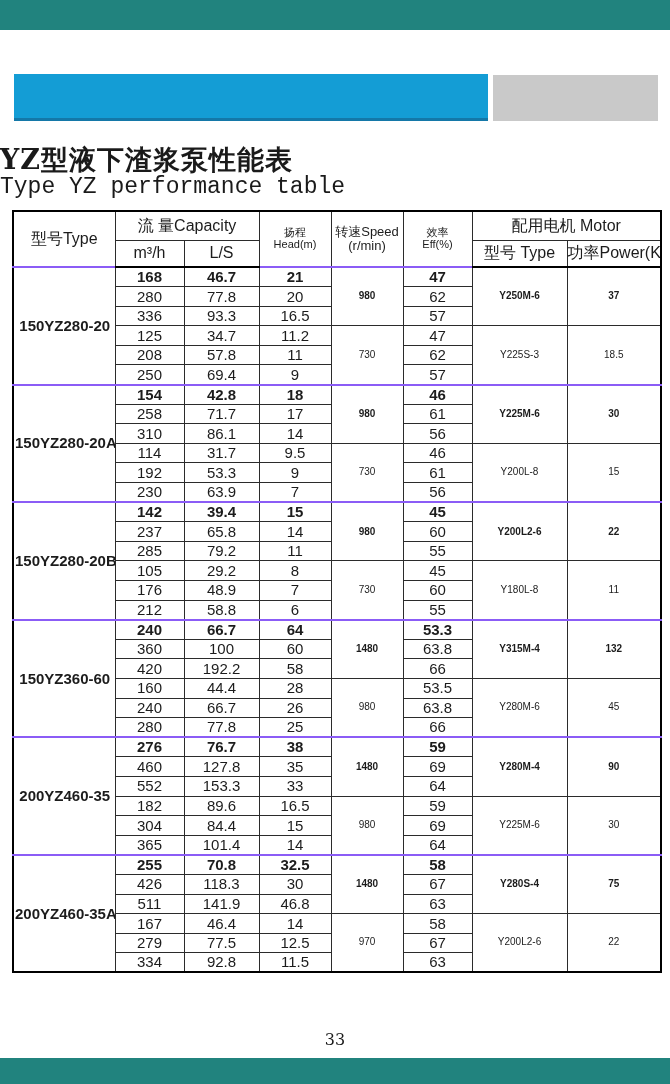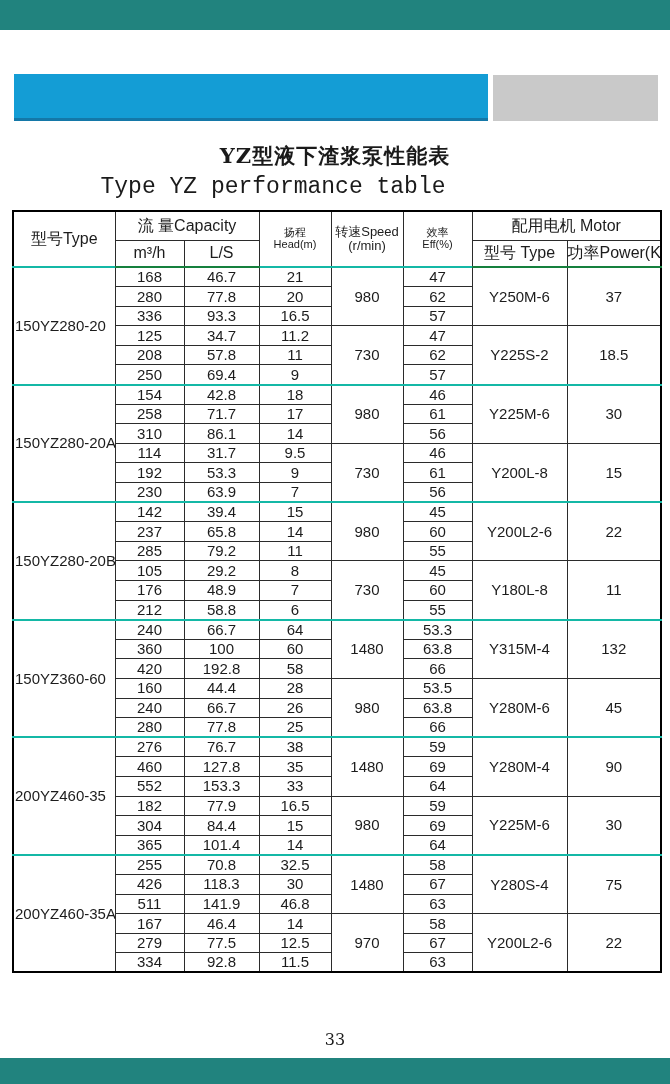--- a/index.html
+++ b/index.html
@@ -6,48 +6,48 @@
   .page {
     position:relative; width:670px; height:1084px; background:#ffffff;
     font-family:"Liberation Sans", sans-serif; color:#1a1a1a; overflow:hidden;
   }
   .top-bar { position:absolute; top:0; left:0; width:670px; height:30px; }
   .bottom-bar { position:absolute; top:1058px; left:0; width:670px; height:26px; }
   .banner-blue { position:absolute; top:74px; left:14px; width:474px; height:44px; border-bottom:3px solid #1478a8; }
   .banner-gray { position:absolute; top:75px; left:493px; width:165px; height:46px; }
 
   .title-cn {
-    position:absolute; top:142px; left:0; width:670px; text-align:center;
-    font-family:"DejaVu Serif", serif; font-size:21px; font-weight:600;
+    position:absolute; top:142px; left:0; width:670px; text-align:left;
+    font-family:"DejaVu Serif", serif; font-size:27px; font-weight:600;
     letter-spacing:1px; margin:0;
   }
   .title-en {
-    position:absolute; top:174px; left:0; width:546px; text-align:center;
+    position:absolute; top:174px; left:0; width:546px; 
     font-family:"Liberation Mono", monospace; font-size:23px; font-weight:500; margin:0;
   }
 
   table.perf {
     position:absolute; top:210px; left:12px; width:648px;
     border-collapse:collapse; table-layout:fixed;
     border:2px solid #000;
   }
   .perf th, .perf td {
     border:1px solid #2b2b2b; padding:0; text-align:center; vertical-align:middle;
     font-size:15px; line-height:1.05; overflow:hidden; white-space:nowrap;
     font-weight:normal; color:#1c1c1c;
   }
   .perf thead tr.h1 th { height:28px; font-size:16px; }
-  .perf thead tr.h2 th { height:25px; border-bottom:2px solid #15803d; font-size:16px; }
+  .perf thead tr.h2 th { height:25px; border-bottom:2px solid #000000; font-size:16px; }
   .perf thead th .hl { display:block; font-size:11px; }
   .perf thead th.small-h { font-size:13px; }
   .perf thead th.small-h .hl { font-size:13px; }
   .perf tbody tr { height:19.6px; }
-  .perf td.model-cell { text-align:left; padding-left:1px; font-size:15px; letter-spacing:0; }
-  .perf tr.group-start td { border-top:2px solid #14b8a6; }
-  .perf td.span-cell { font-size:15px; }
+  .perf td.model-cell { text-align:center; padding-left:1px; font-size:15px; letter-spacing:0; }
+  .perf tr.group-start td { border-top:2px solid #8b5cf6;font-weight:bold; }
+  .perf td.span-cell { font-size:10px; }
   .page-number {
     position:absolute; top:1030px; left:0; width:670px; text-align:center;
     font-family:"DejaVu Serif", serif; font-size:16px;
   }
 </style>
 </head>
 <body>
 
 <div class="page">
 
@@ -117,21 +117,21 @@
           <td>93.3</td>
           <td>16.5</td>
           <td>57</td>
         </tr>
         <tr>
           <td>125</td>
           <td>34.7</td>
           <td>11.2</td>
           <td rowspan="3" class="span-cell">730</td>
           <td>47</td>
-          <td rowspan="3" class="span-cell">Y225S-2</td>
+          <td rowspan="3" class="span-cell">Y225S-3</td>
           <td rowspan="3" class="span-cell">18.5</td>
         </tr>
         <tr>
           <td>208</td>
           <td>57.8</td>
           <td>11</td>
           <td>62</td>
         </tr>
         <tr>
           <td>250</td>
@@ -236,21 +236,21 @@
           <td rowspan="3" class="span-cell">132</td>
         </tr>
         <tr>
           <td>360</td>
           <td>100</td>
           <td>60</td>
           <td>63.8</td>
         </tr>
         <tr>
           <td>420</td>
-          <td>192.8</td>
+          <td>192.2</td>
           <td>58</td>
           <td>66</td>
         </tr>
         <tr>
           <td>160</td>
           <td>44.4</td>
           <td>28</td>
           <td rowspan="3" class="span-cell">980</td>
           <td>53.5</td>
           <td rowspan="3" class="span-cell">Y280M-6</td>
@@ -285,21 +285,21 @@
           <td>69</td>
         </tr>
         <tr>
           <td>552</td>
           <td>153.3</td>
           <td>33</td>
           <td>64</td>
         </tr>
         <tr>
           <td>182</td>
-          <td>77.9</td>
+          <td>89.6</td>
           <td>16.5</td>
           <td rowspan="3" class="span-cell">980</td>
           <td>59</td>
           <td rowspan="3" class="span-cell">Y225M-6</td>
           <td rowspan="3" class="span-cell">30</td>
         </tr>
         <tr>
           <td>304</td>
           <td>84.4</td>
           <td>15</td>

